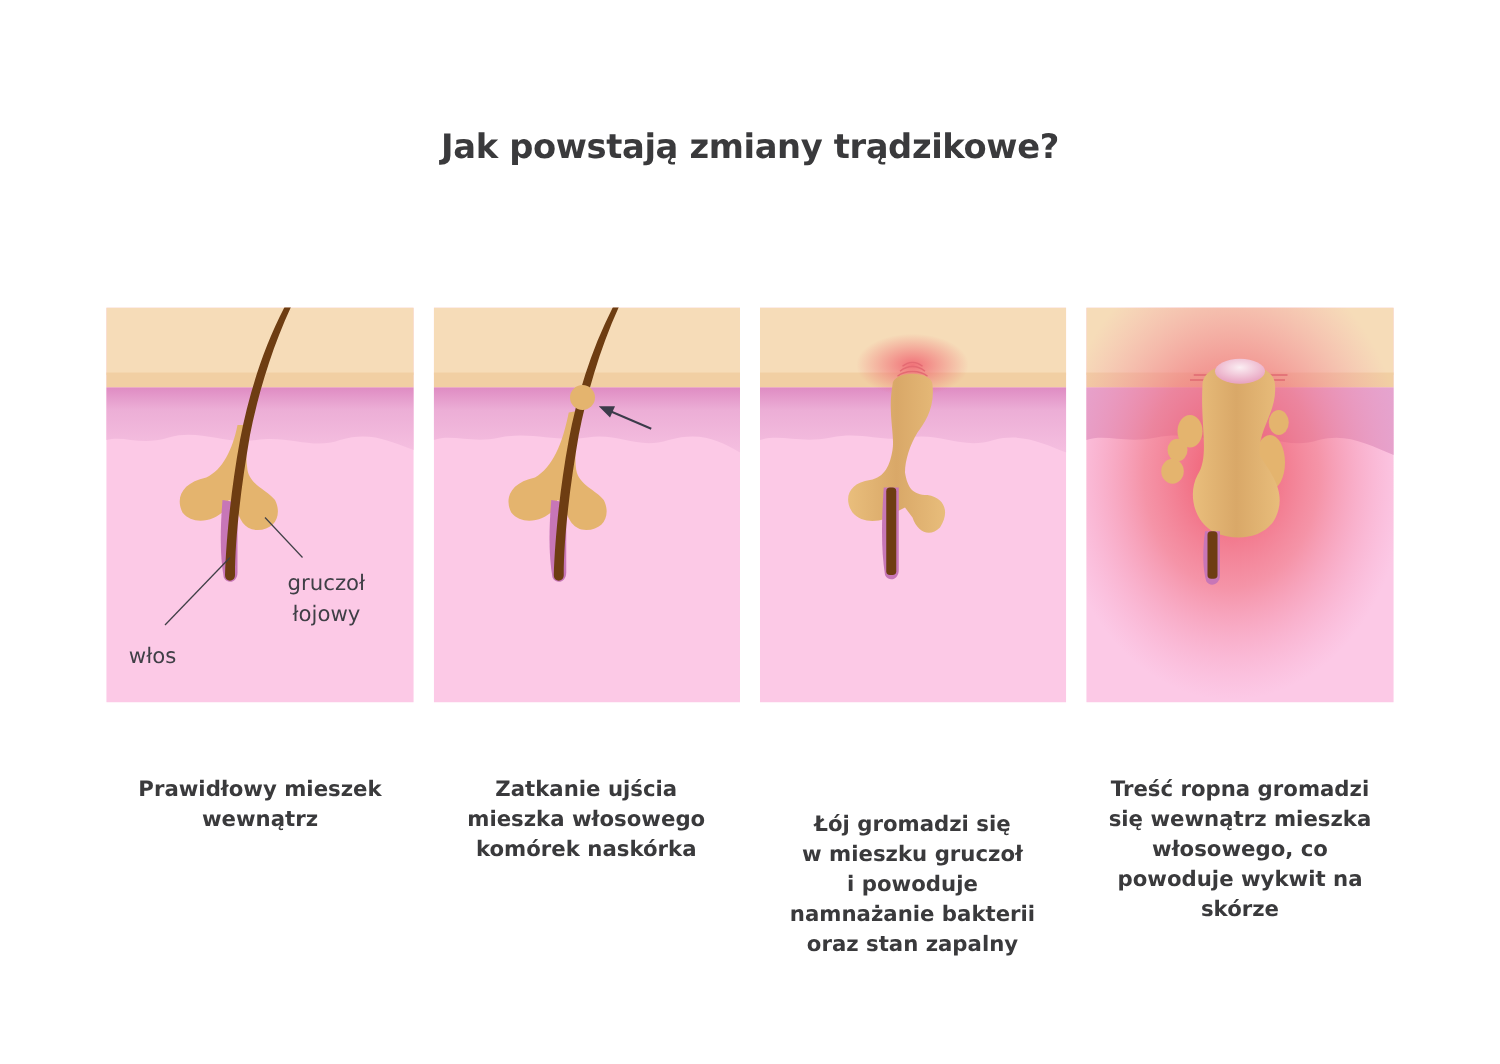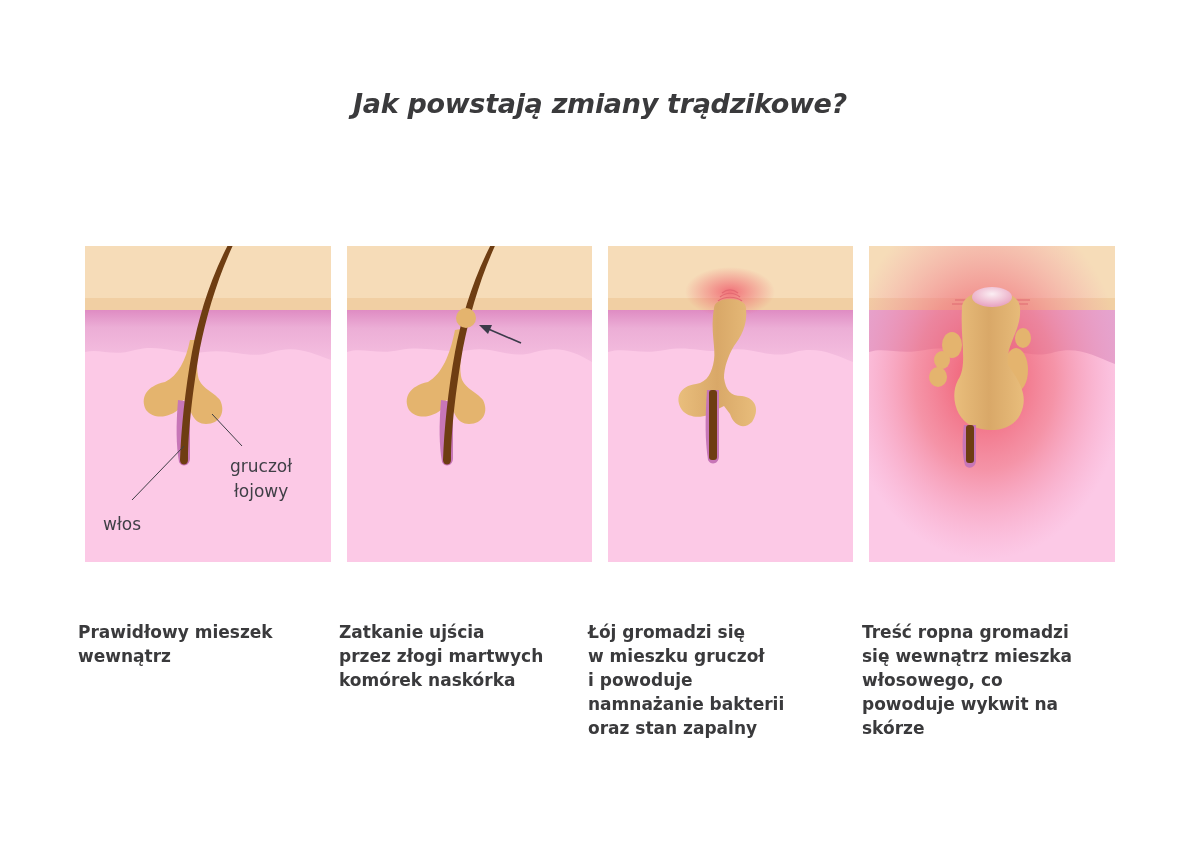--- a/index.html
+++ b/index.html
@@ -1,21 +1,21 @@
 <!DOCTYPE html>
 <html><head>
 <meta charset="utf-8">
 <style>
   html, body { margin: 0; padding: 0; background: #ffffff; }
   body { width: 1200px; height: 851px; position: relative; overflow: hidden;
          font-family: "DejaVu Sans", "Liberation Sans", sans-serif; }
-  .title { position: absolute; left: 0; top: 88px; width: 1200px; text-align: center;
-           font-size: 27px; font-weight: bold; color: #3a3a3c; letter-spacing: -0.3px; font-style: italic; }
+  .title { position: absolute; left: 0; top: 102px; width: 1200px; text-align: center;
+           font-size: 27px; font-weight: bold; color: #3a3a3c; letter-spacing: -0.3px; }
   #diagram { position: absolute; left: 0; top: 0; }
-  .caption { position: absolute; top: 620px; width: 260px; text-align: left;
+  .caption { position: absolute; top: 620px; width: 260px; text-align: center;
              font-size: 17px; font-weight: bold; color: #3a3a3c; line-height: 24px; }
   .caption span { display: block; }
   .lbl { font-family: "DejaVu Sans", "Liberation Sans", sans-serif; font-size: 17px; fill: #3f3f46; }
 </style>
 </head>
 <body>
 
 <div class="title">Jak powstają zmiany trądzikowe?</div>
 
 <svg id="diagram" width="1200" height="851" viewBox="0 0 1200 851">
@@ -120,24 +120,24 @@
     <rect x="966" y="425" width="8" height="38" rx="3" fill="#6e3d12"></rect>
   </g>
 </svg>
 
 <div class="caption" style="left:78px;">
   <span>Prawidłowy mieszek</span>
   <span>wewnątrz</span>
 </div>
 <div class="caption" style="left:339px;">
   <span>Zatkanie ujścia</span>
-  <span>przez złogi martwych</span>
+  <span>mieszka włosowego</span>
   <span>komórek naskórka</span>
 </div>
-<div class="caption" style="left:588px;">
+<div class="caption" style="left:600px;margin-top:28px;">
   <span>Łój gromadzi się</span>
   <span>w mieszku gruczoł</span>
   <span>i powoduje</span>
   <span>namnażanie bakterii</span>
   <span>oraz stan zapalny</span>
 </div>
 <div class="caption" style="left:862px;">
   <span>Treść ropna gromadzi</span>
   <span>się wewnątrz mieszka</span>
   <span>włosowego, co</span>

